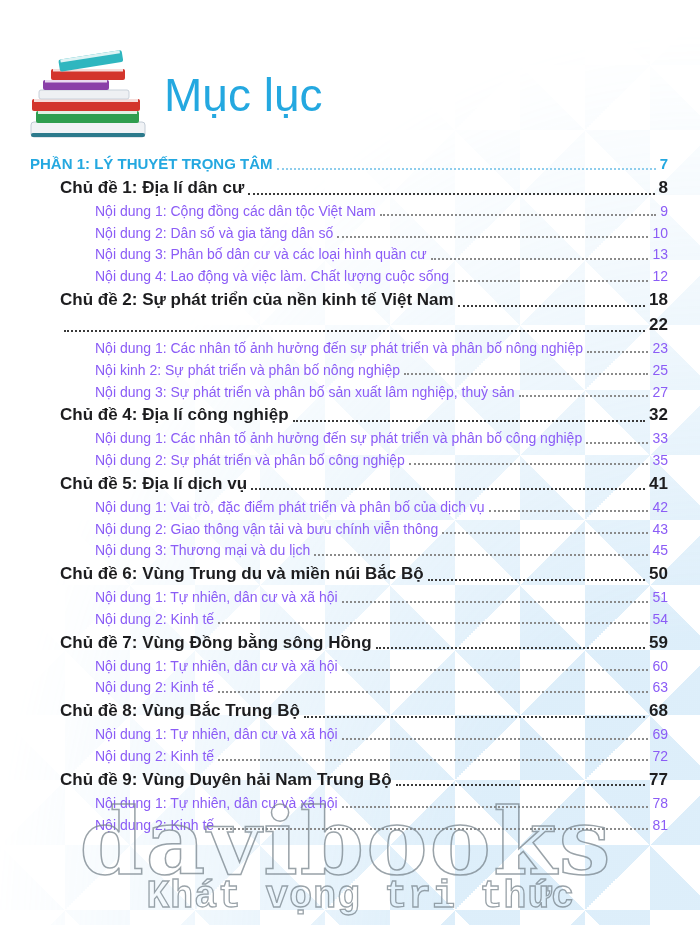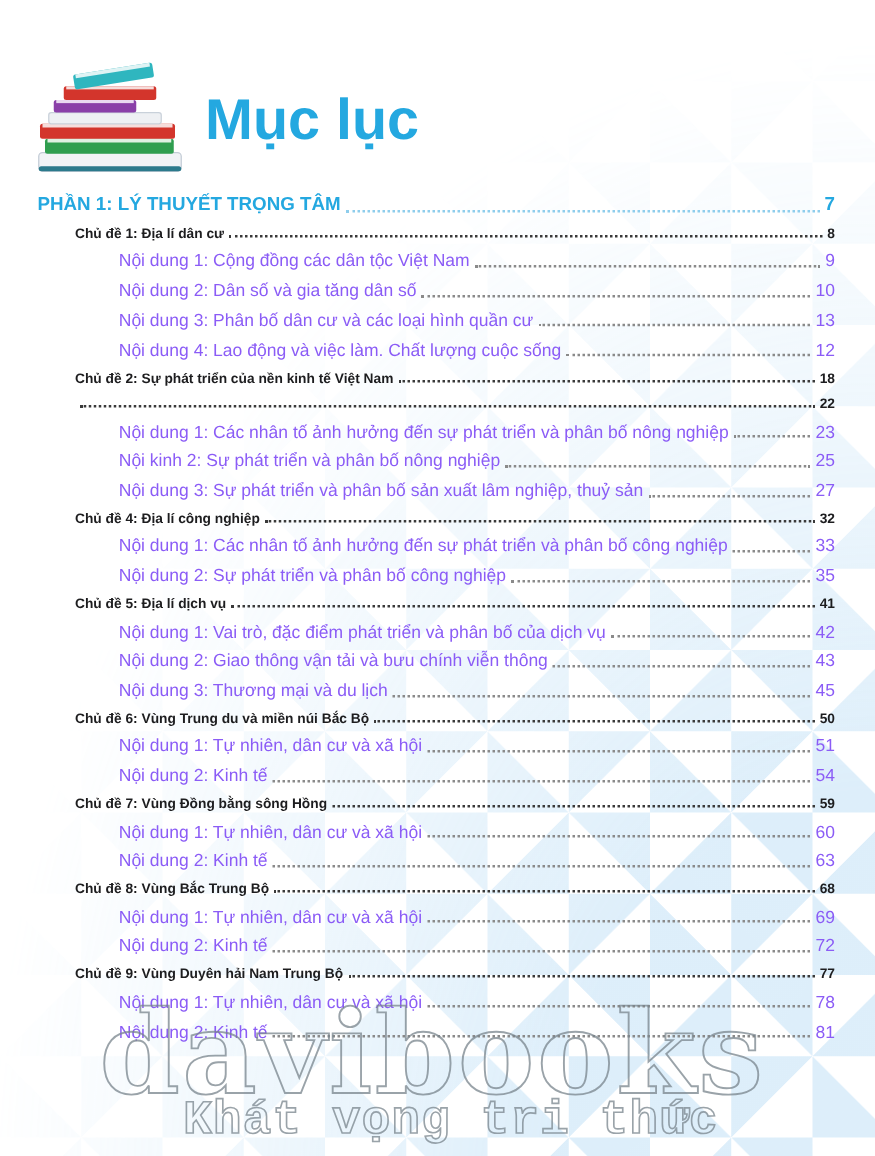--- a/index.html
+++ b/index.html
@@ -24,37 +24,37 @@
     mask-image: radial-gradient(130% 130% at 100% 105%, #000 28%, rgba(0,0,0,.45) 55%, transparent 78%);
   }
 
   .header{
     position:absolute;top:48px;left:28px;z-index:2;
     display:flex;align-items:center;
   }
   .header svg{display:block;}
   .page-title{
     margin-left:14px;
-    font-size:46px;font-weight:bold;
+    font-size:46px;font-weight:normal;
     letter-spacing:0px;
     color:#24A8E0;
   }
 
   .toc{
     position:absolute;left:30px;right:32px;top:156px;bottom:92px;z-index:1;
     display:flex;flex-direction:column;justify-content:space-between;
   }
   .row{display:flex;align-items:flex-end;line-height:1.1;}
   .row .lbl{white-space:nowrap;}
   .row .dots{flex:1 1 auto;border-bottom:2px dotted #8a8a8a;margin:0 4px 3px 4px;min-width:12px;}
   .row .pg{white-space:nowrap;}
 
   .lvl0{font-size:15px;font-weight:bold;color:#24A8E0;}
   .lvl0 .dots{border-bottom-color:#8ecdec;}
-  .lvl1{font-size:11px;font-weight:bold;color:#1d1d1f;margin-left:30px;}
+  .lvl1{font-size:17px;font-weight:bold;color:#1d1d1f;margin-left:30px;}
   .lvl1 .dots{border-bottom-color:#3a3a3a;}
   .lvl2{font-size:14px;font-weight:normal;color:#8b5cf6;margin-left:65px;}
   .lvl2 .dots{border-bottom-color:#8a8a8a;}
 
   .watermark-brand{
     position:absolute;left:0;width:100%;top:796px;z-index:3;
     text-align:center;
     font-family:"DejaVu Serif", serif;
     font-size:92px;font-weight:bold;line-height:1;
     color:transparent;

